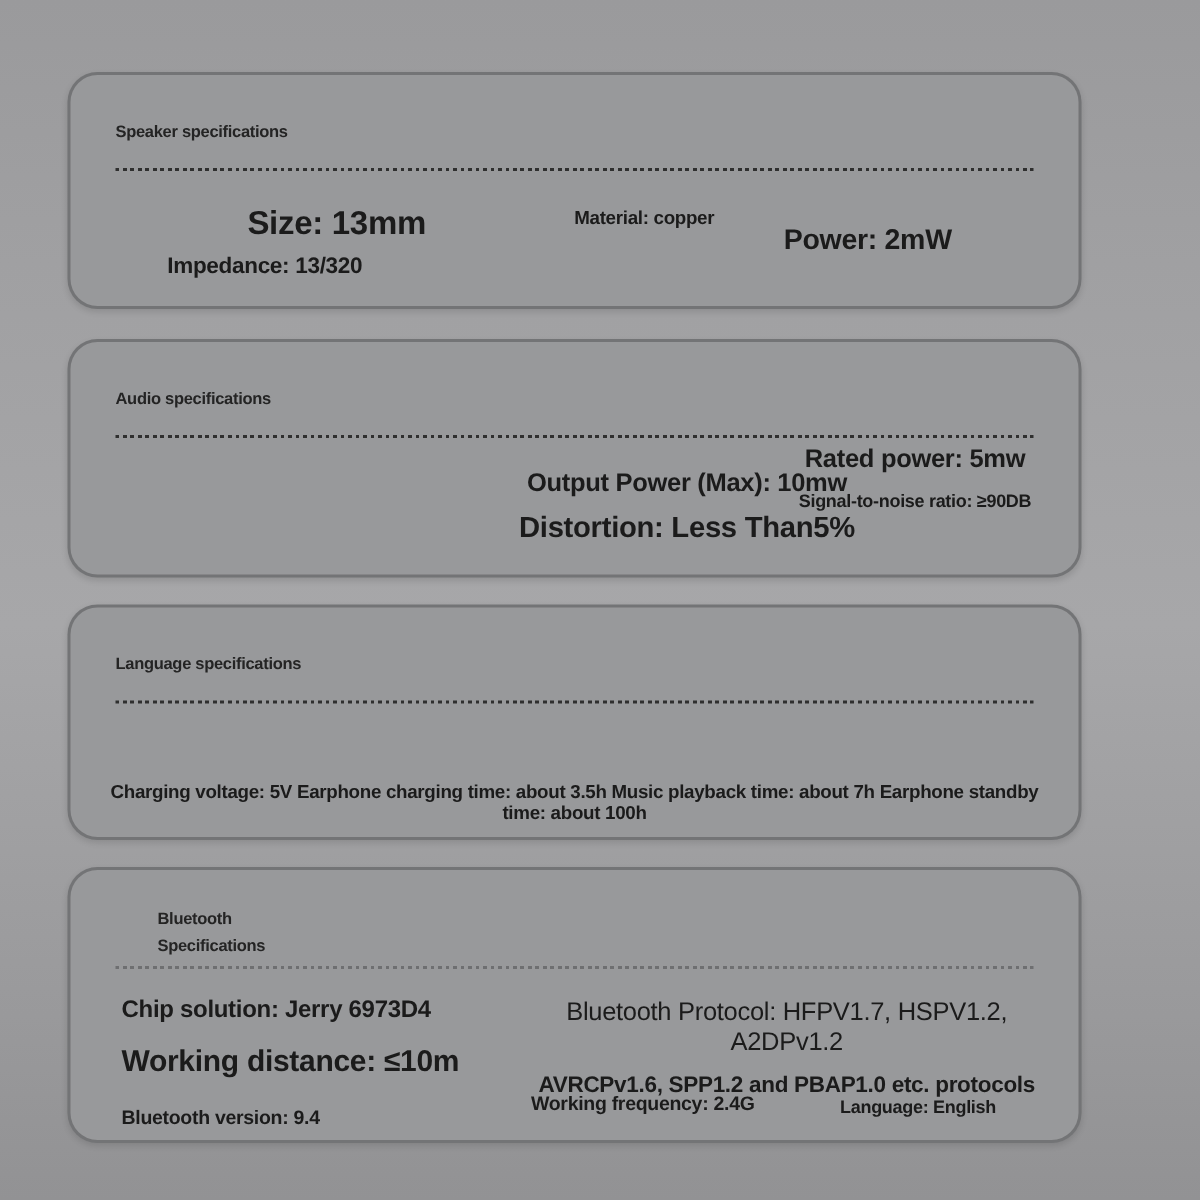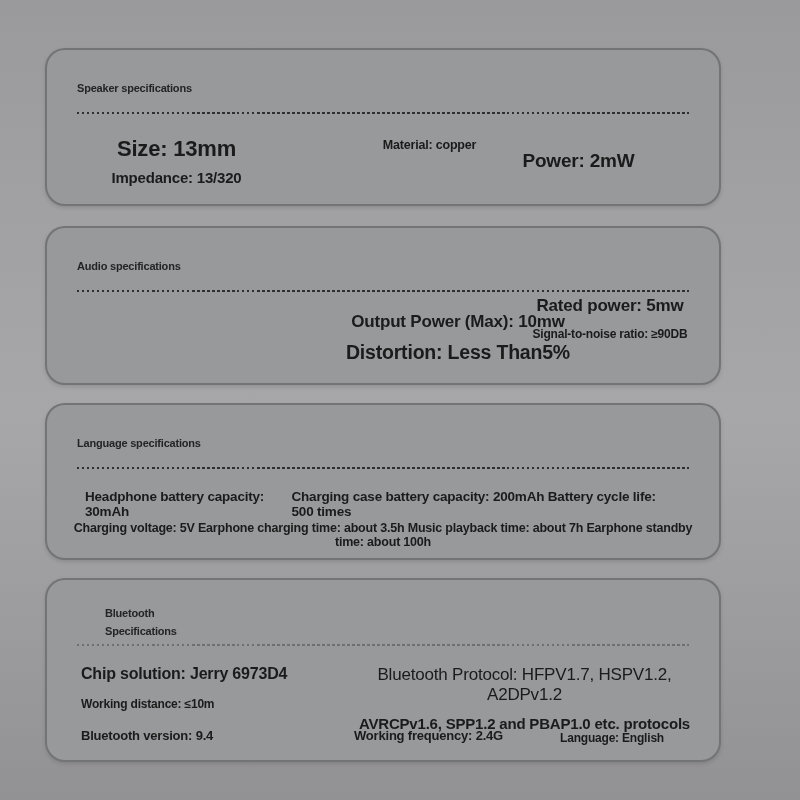--- a/index.html
+++ b/index.html
@@ -31,21 +31,21 @@
     background-image:repeating-linear-gradient(90deg,#2f2f2f 0 2.5px,transparent 2.5px 5px);
   }
   .divider.light{
     background-image:repeating-linear-gradient(90deg,#6e6f71 0 2.5px,transparent 2.5px 5px);
   }
   .blk{position:absolute;}
   .ctr{text-align:center;}
 
   
   .c1-left{left:22px;top:86px;width:215px;}
-  .c1-size{font-size:22px;font-weight:700;}
+  .c1-size{font-size:22px;font-weight:700;text-align:right;}
   .c1-imp{font-size:15px;font-weight:700;margin-top:7px;}
   .c1-mid{left:295px;top:88px;width:175px;font-size:12.5px;font-weight:700;}
   .c1-right{right:48px;top:90px;width:185px;}
   .c1-spec{font-size:12.5px;font-weight:700;}
   .c1-power{font-size:19px;font-weight:700;margin-top:10px;}
 
   
   .c2-left{left:28px;top:78px;width:235px;}
   .c2-ch{font-size:11px;font-weight:700;line-height:1.55;}
   .c2-freq{font-size:15.5px;font-weight:700;margin-top:5px;}
@@ -60,21 +60,21 @@
   .c3-row1{left:38px;right:38px;top:84px;display:flex;justify-content:space-between;
            font-size:13.5px;font-weight:700;}
   .c3-row2{left:25px;right:25px;top:116px;text-align:center;font-size:12.5px;font-weight:700;}
 
   
   .c4-title{left:58px;top:25px;width:140px;text-align:left;
             font-size:11px;font-weight:600;line-height:1.6;color:#242424;}
   .c4-div{top:64px;}
   .c4-left{left:34px;top:85px;width:270px;}
   .c4-chip{font-size:16px;font-weight:700;}
-  .c4-dist{font-size:12px;font-weight:700;margin-top:14px;}
+  .c4-dist{font-size:20px;font-weight:700;margin-top:14px;}
   .c4-ver{font-size:13px;font-weight:700;margin-top:17px;}
   .c4-right{left:305px;right:22px;top:85px;text-align:center;}
   .c4-proto1{font-size:17px;font-weight:400;}
   .c4-proto2{font-size:15px;font-weight:700;margin-top:10px;}
   .c4-freq{left:307px;top:148px;font-size:13px;font-weight:700;}
   .c4-lang{right:55px;top:151px;font-size:12px;font-weight:700;}
 </style>
 </head>
 <body>
 
@@ -100,24 +100,20 @@
   </div>
   <div class="blk ctr c2-right">
     <div class="c2-rated">Rated power: 5mw</div>
     <div class="c2-snr">Signal-to-noise ratio: ≥90DB</div>
   </div>
 </section>
 
 <section class="card" id="card-battery">
   <div class="card-title">Language specifications</div>
   <div class="divider" style="top:62px"></div>
-  <div class="blk c3-row1">
-    <span>Headphone battery capacity: 30mAh</span>
-    <span>Charging case battery capacity: 200mAh Battery cycle life: 500 times</span>
-  </div>
   <div class="blk c3-row2">Charging voltage: 5V Earphone charging time: about 3.5h Music playback time: about 7h Earphone standby time: about 100h</div>
 </section>
 
 <section class="card" id="card-bluetooth">
   <div class="blk c4-title">
     <div>Bluetooth</div>
     <div>Specifications</div>
   </div>
   <div class="divider light c4-div"></div>
   <div class="blk c4-left">

